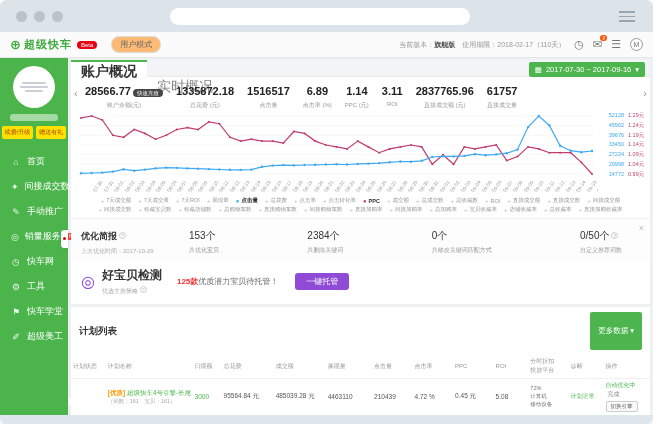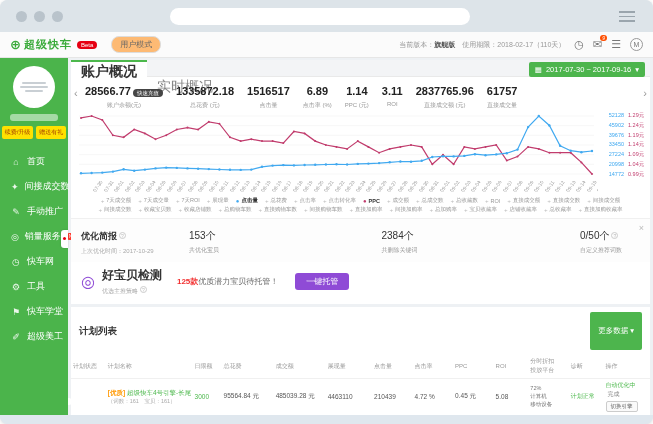--- a/index.html
+++ b/index.html
@@ -651,20 +651,24 @@
                 <div class="bl">共优化宝贝</div>
               </div>
 
 
               <div class="bstat">
                 <div><span class="bv">2384个</span></div>
                 <div class="bl">共删除关键词</div>
               </div>
 
 
+              <div class="bstat">
+                <div><span class="bv">0个</span></div>
+                <div class="bl">共修改关键词匹配方式</div>
+              </div>
 
               <div class="bstat">
                 <div><span class="bv">0/50个</span><span class="help-icon">?</span></div>
                 <div class="bl">自定义推荐词数</div>
               </div>
             </div>
           <span class="brief-close">×</span>
         </div>
 
         <div class="detector">

